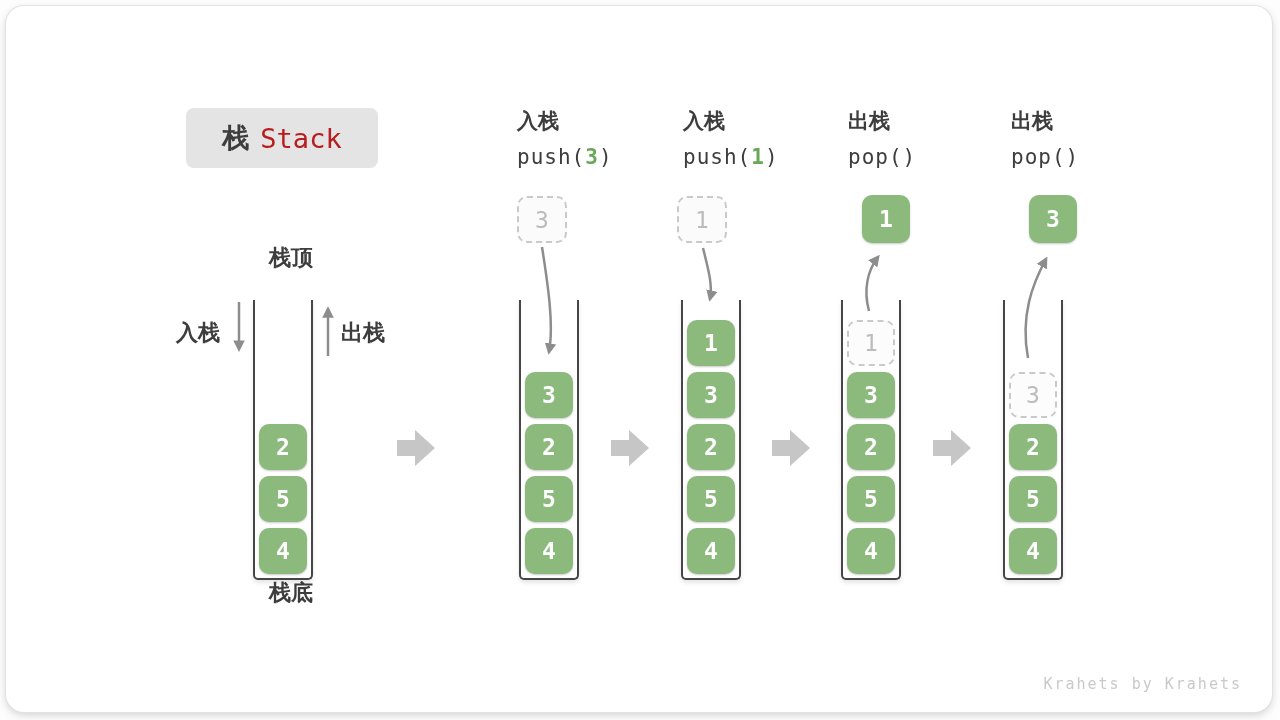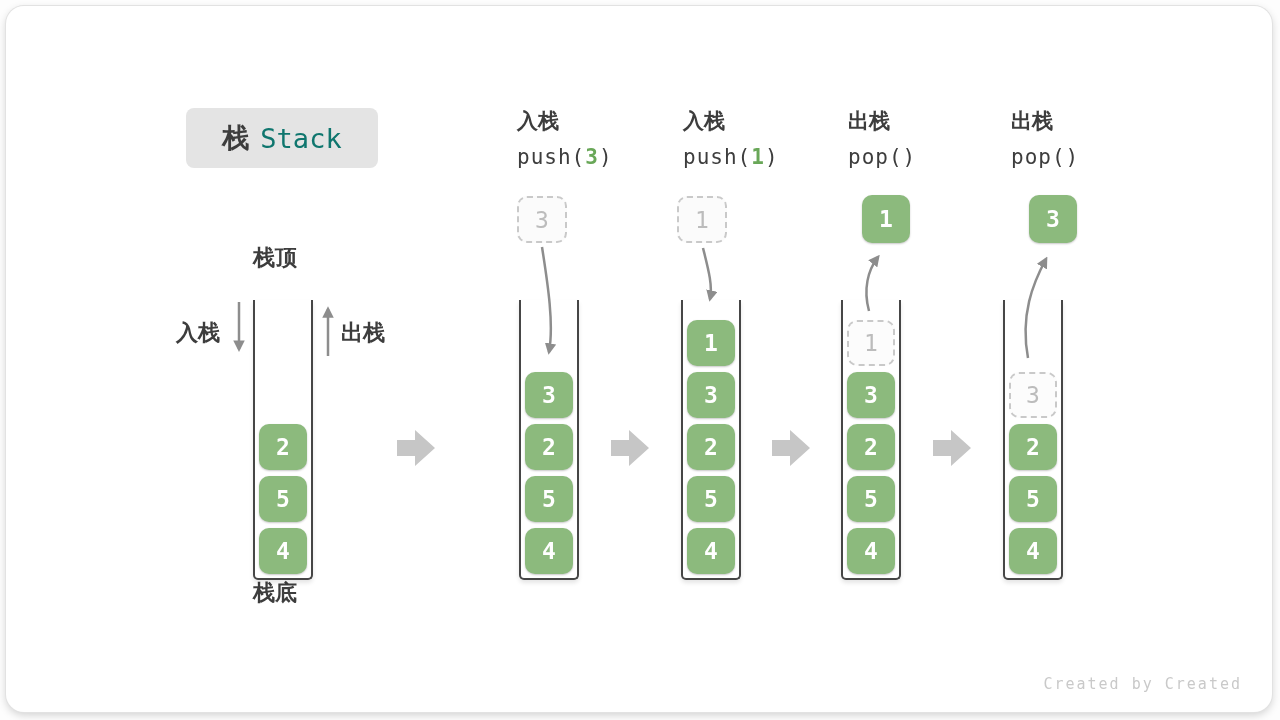--- a/index.html
+++ b/index.html
@@ -13,24 +13,24 @@
     box-shadow:0 0 0 1px #e2e2e2, 0 3px 9px rgba(0,0,0,.18);
   }
   .overlay{position:absolute;left:0;top:0;pointer-events:none;}
 
   .title-box{
     position:absolute;left:186px;top:108px;width:192px;height:60px;
     background:#e4e4e4;border-radius:8px;
     display:flex;align-items:center;justify-content:center;gap:11px;
   }
   .title-cn{font:bold 27px "Liberation Sans",sans-serif;color:#3d3d3d;}
-  .title-en{font:27px "DejaVu Sans Mono",monospace;color:#0f766e;}
+  .title-en{font:27px "DejaVu Sans Mono",monospace;color:#b91c1c;}
 
   .lbl{position:absolute;font:bold 22px "Liberation Sans",sans-serif;color:#3d3d3d;}
-  .lbl.centered{width:60px;text-align:left;}
+  .lbl.centered{width:60px;text-align:right;}
 
   .op{position:absolute;top:107px;}
   .op-cn{font:bold 21px "Liberation Sans",sans-serif;color:#3d3d3d;margin-bottom:10px;}
   .op-code{font:21px "DejaVu Sans Mono",monospace;color:#3d3d3d;letter-spacing:1px;}
   .op-code .arg{color:#69a758;font-weight:bold;}
 
   .container{
     position:absolute;top:300px;width:60px;height:280px;box-sizing:border-box;
     border:2px solid #464646;border-top:none;border-radius:0 0 5px 5px;
     background:#ffffff;box-shadow:0 3px 4px rgba(0,0,0,.10);
@@ -153,13 +153,13 @@
   <path d="M703,248 C708,268 713,286 710,299" stroke="#8d8d8d" stroke-width="2.5" fill="none" marker-end="url(#ah)"></path>
   <path d="M869,311 C863,289 868,270 878,257" stroke="#8d8d8d" stroke-width="2.5" fill="none" marker-end="url(#ah)"></path>
   <path d="M1028,358 C1020,315 1033,283 1046,259" stroke="#8d8d8d" stroke-width="2.5" fill="none" marker-end="url(#ah)"></path>
 
   <path d="M397,440 L415,440 L415,430 L435,448 L415,466 L415,456 L397,456 Z" fill="#c6c6c6"></path>
   <path d="M611,440 L629,440 L629,430 L649,448 L629,466 L629,456 L611,456 Z" fill="#c6c6c6"></path>
   <path d="M772,440 L790,440 L790,430 L810,448 L790,466 L790,456 L772,456 Z" fill="#c6c6c6"></path>
   <path d="M933,440 L951,440 L951,430 L971,448 L951,466 L951,456 L933,456 Z" fill="#c6c6c6"></path>
 </svg>
 
-<div class="watermark">Created by Created</div>
+<div class="watermark">Krahets by Krahets</div>
 
 </body></html>

